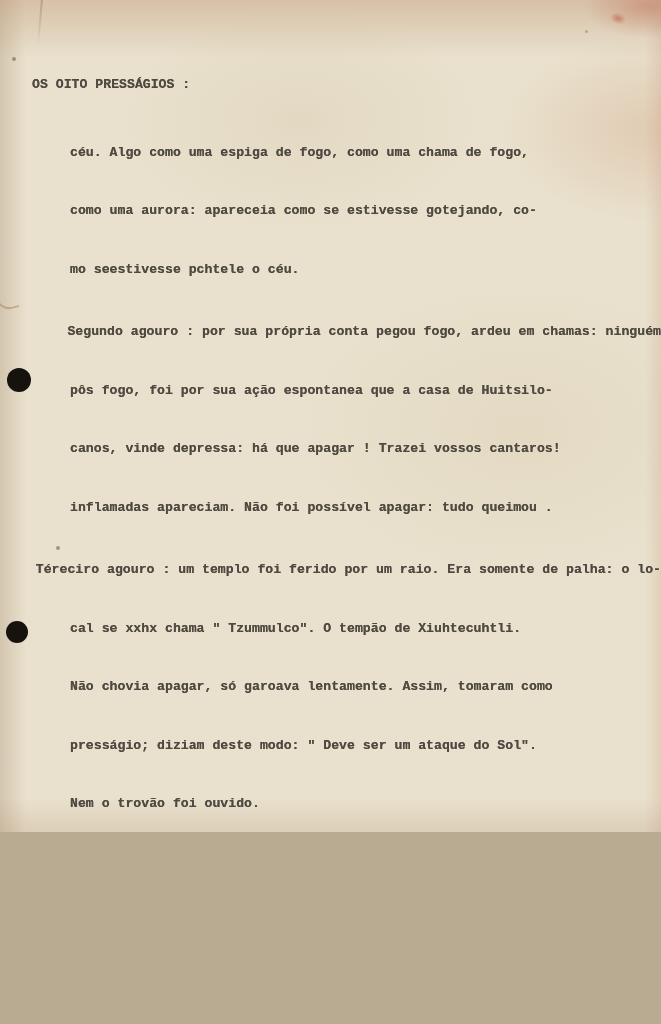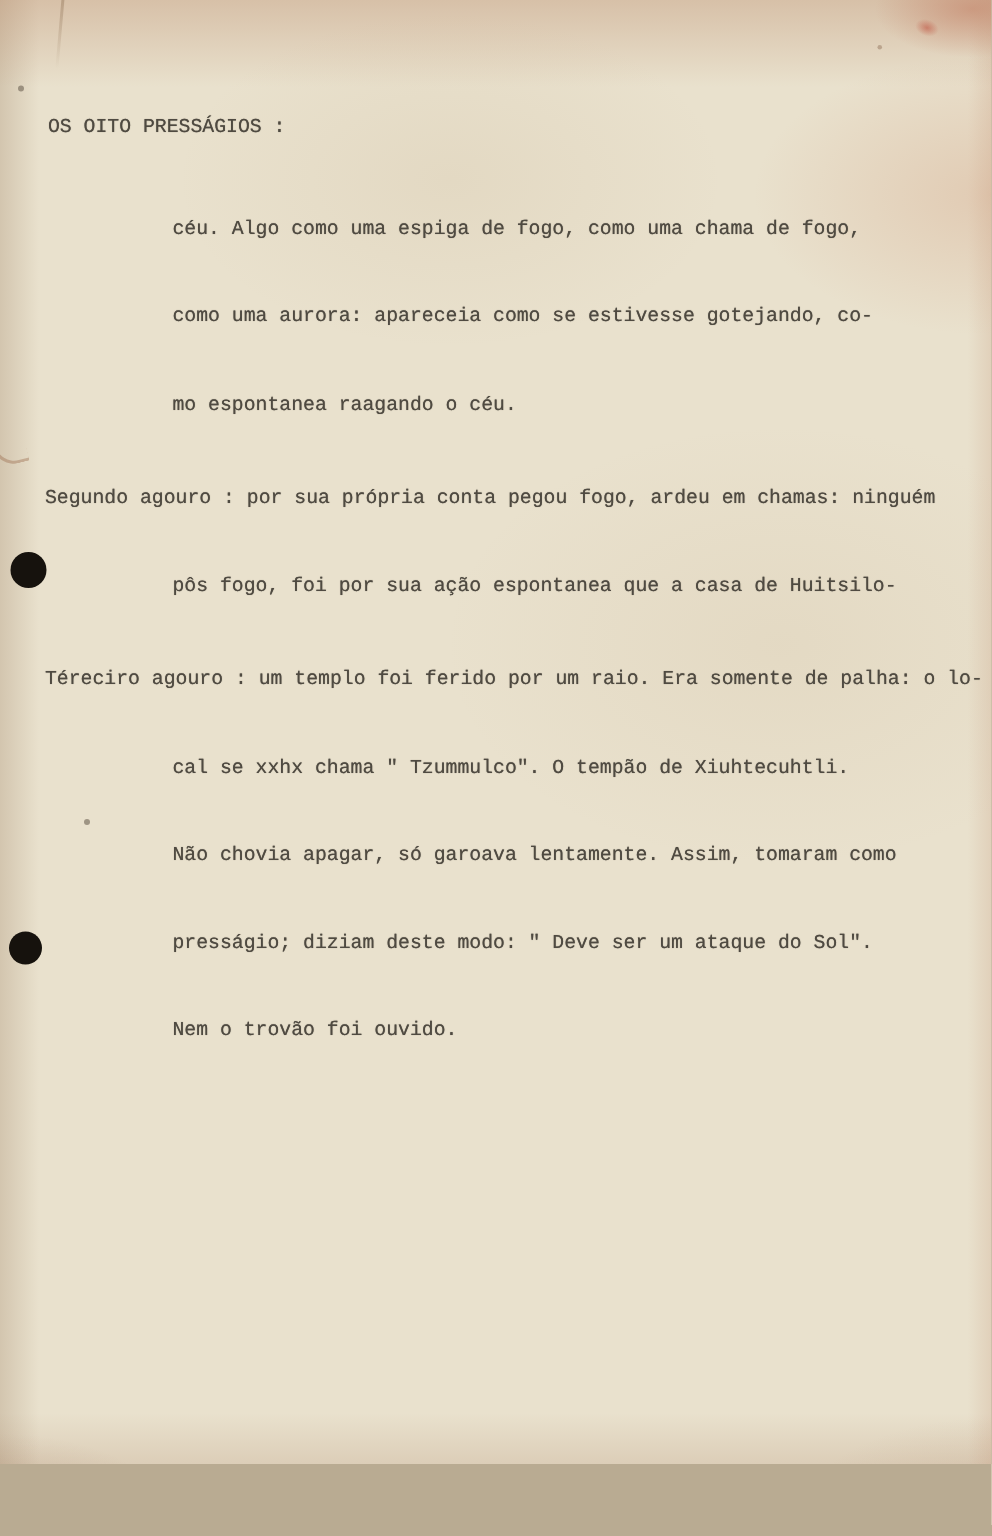--- a/index.html
+++ b/index.html
@@ -1,43 +1,44 @@
 <!DOCTYPE html>
 <html><head>
 <meta charset="utf-8">
 <style>
   html,body{margin:0;padding:0;background:#b9ab92;}
   .page{
     position:relative;
-    width:661px;height:976px;
+    width:661px;height:832px;
     overflow:hidden;
     font-family:"Liberation Mono","DejaVu Sans Mono",monospace;
     font-size:13.2px;
     line-height:19.5px;
     color:#4f4a41;
     background:
       radial-gradient(90px 45px at 648px 6px,  rgba(193,122,95,.55), rgba(193,122,95,0) 72%),
       radial-gradient(220px 130px at 661px 130px, rgba(206,150,118,.30), rgba(206,150,118,0) 72%),
       linear-gradient(180deg, rgba(188,143,112,.40), rgba(188,143,112,0) 58px),
       linear-gradient(90deg,  rgba(148,118,88,.26),  rgba(148,118,88,0) 26px),
       linear-gradient(270deg, rgba(190,140,110,.20), rgba(190,140,110,0) 16px),
       linear-gradient(0deg,   rgba(168,128,98,.20),  rgba(168,128,98,0) 34px),
       radial-gradient(170px 95px  at 0px 1024px,  rgba(148,108,82,.32), rgba(148,108,82,0) 72%),
       radial-gradient(190px 110px at 661px 1024px, rgba(170,125,95,.22), rgba(170,125,95,0) 72%),
       radial-gradient(320px 210px at 520px 430px, rgba(180,150,110,.10), rgba(180,150,110,0) 70%),
       radial-gradient(260px 160px at 300px 120px, rgba(175,145,105,.10), rgba(175,145,105,0) 70%),
       #e9e1cd;
+    font-weight: bold;
   }
   .text-block{position:absolute;top:36px;left:0;right:0;white-space:pre;
     text-shadow:0 0 .5px rgba(79,74,65,.85);}
   .ln{height:19.5px;}
   .title{margin-left:32px;margin-bottom:9px;}
   .i0 {margin-left:30px;}
-  .i1 {margin-left:115px;}
-  .para{margin-top:4px;}
+  .i1 {margin-left:70px;}
+  .para{margin-top:4px;text-align:right;}
   .hole{position:absolute;background:#16120d;border-radius:50%;z-index:5;}
   .hole1{left:7px;top:368px;width:24px;height:24px;}
   .hole2{left:6px;top:621px;width:22px;height:22px;}
   .crease-top{position:absolute;left:39px;top:-2px;width:2px;height:48px;
     background:linear-gradient(180deg,rgba(135,105,75,.40),rgba(135,105,75,0));
     transform:rotate(5deg);}
   .crease-hook{position:absolute;left:-5px;top:284px;width:20px;height:24px;
     border:2px solid rgba(150,100,70,.38);border-top:none;border-right:none;
     border-radius:0 0 0 15px;transform:rotate(-14deg);}
   .ink-smudge{position:absolute;left:610px;top:13px;width:16px;height:11px;
@@ -59,23 +60,25 @@
   <div class="speck speck1"></div>
   <div class="speck speck2"></div>
   <div class="speck speck3"></div>
   <div class="hole hole1"></div>
   <div class="hole hole2"></div>
 
   <div class="text-block">
     <div class="ln title">OS OITO PRESSÁGIOS :</div>
     <div class="ln i1">céu. Algo como uma espiga de fogo, como uma chama de fogo,</div>
     <div class="ln i1">como uma aurora: apareceia como se estivesse gotejando, co-</div>
-    <div class="ln i1">mo espontanea raagando o céu.</div>
+    <div class="ln i1">mo seestivesse pchtele o céu.</div>
     <div class="ln i0 para">Segundo agouro : por sua própria conta pegou fogo, ardeu em chamas: ninguém</div>
     <div class="ln i1">pôs fogo, foi por sua ação espontanea que a casa de Huitsilo-</div>
+    <div class="ln i1">canos, vinde depressa: há que apagar ! Trazei vossos cantaros!</div>
+    <div class="ln i1">inflamadas apareciam. Não foi possível apagar: tudo queimou .</div>
     <div class="ln i0 para">Téreciro agouro : um templo foi ferido por um raio. Era somente de palha: o lo-</div>
     <div class="ln i1">cal se xxhx chama " Tzummulco". O tempão de Xiuhtecuhtli.</div>
     <div class="ln i1">Não chovia apagar, só garoava lentamente. Assim, tomaram como</div>
     <div class="ln i1">presságio; diziam deste modo: " Deve ser um ataque do Sol".</div>
     <div class="ln i1">Nem o trovão foi ouvido.</div>
     
     
     
     
     

